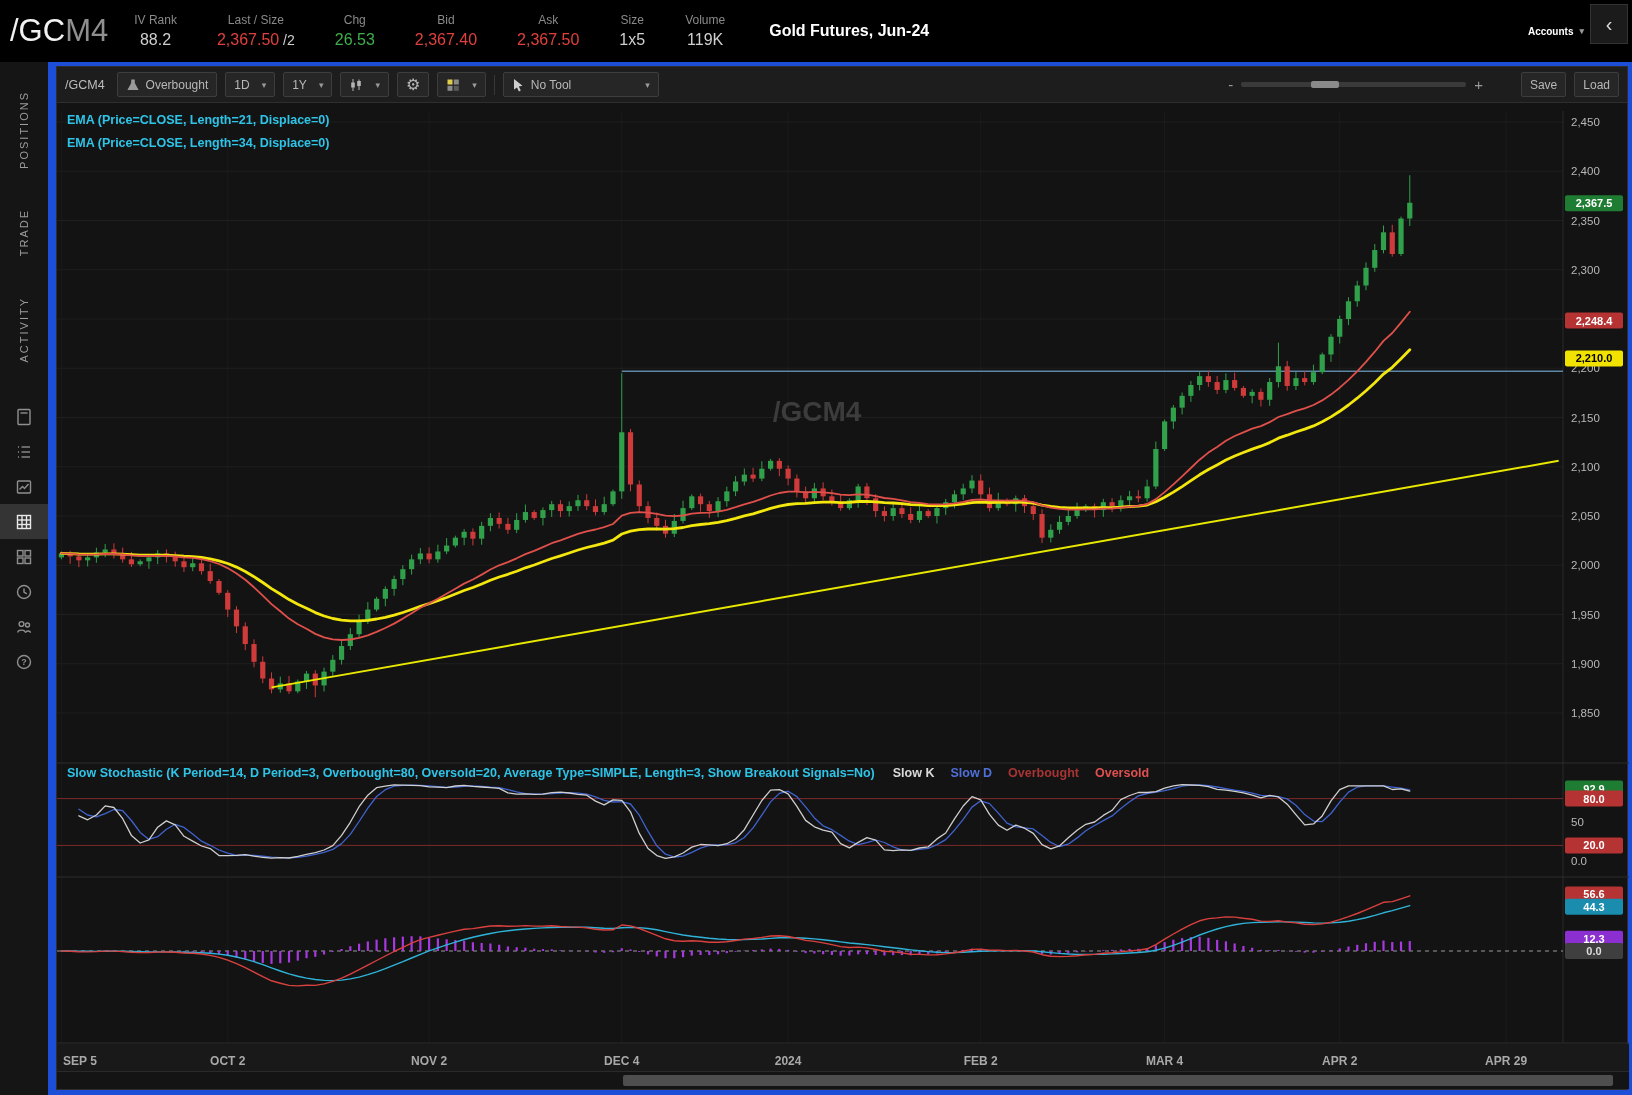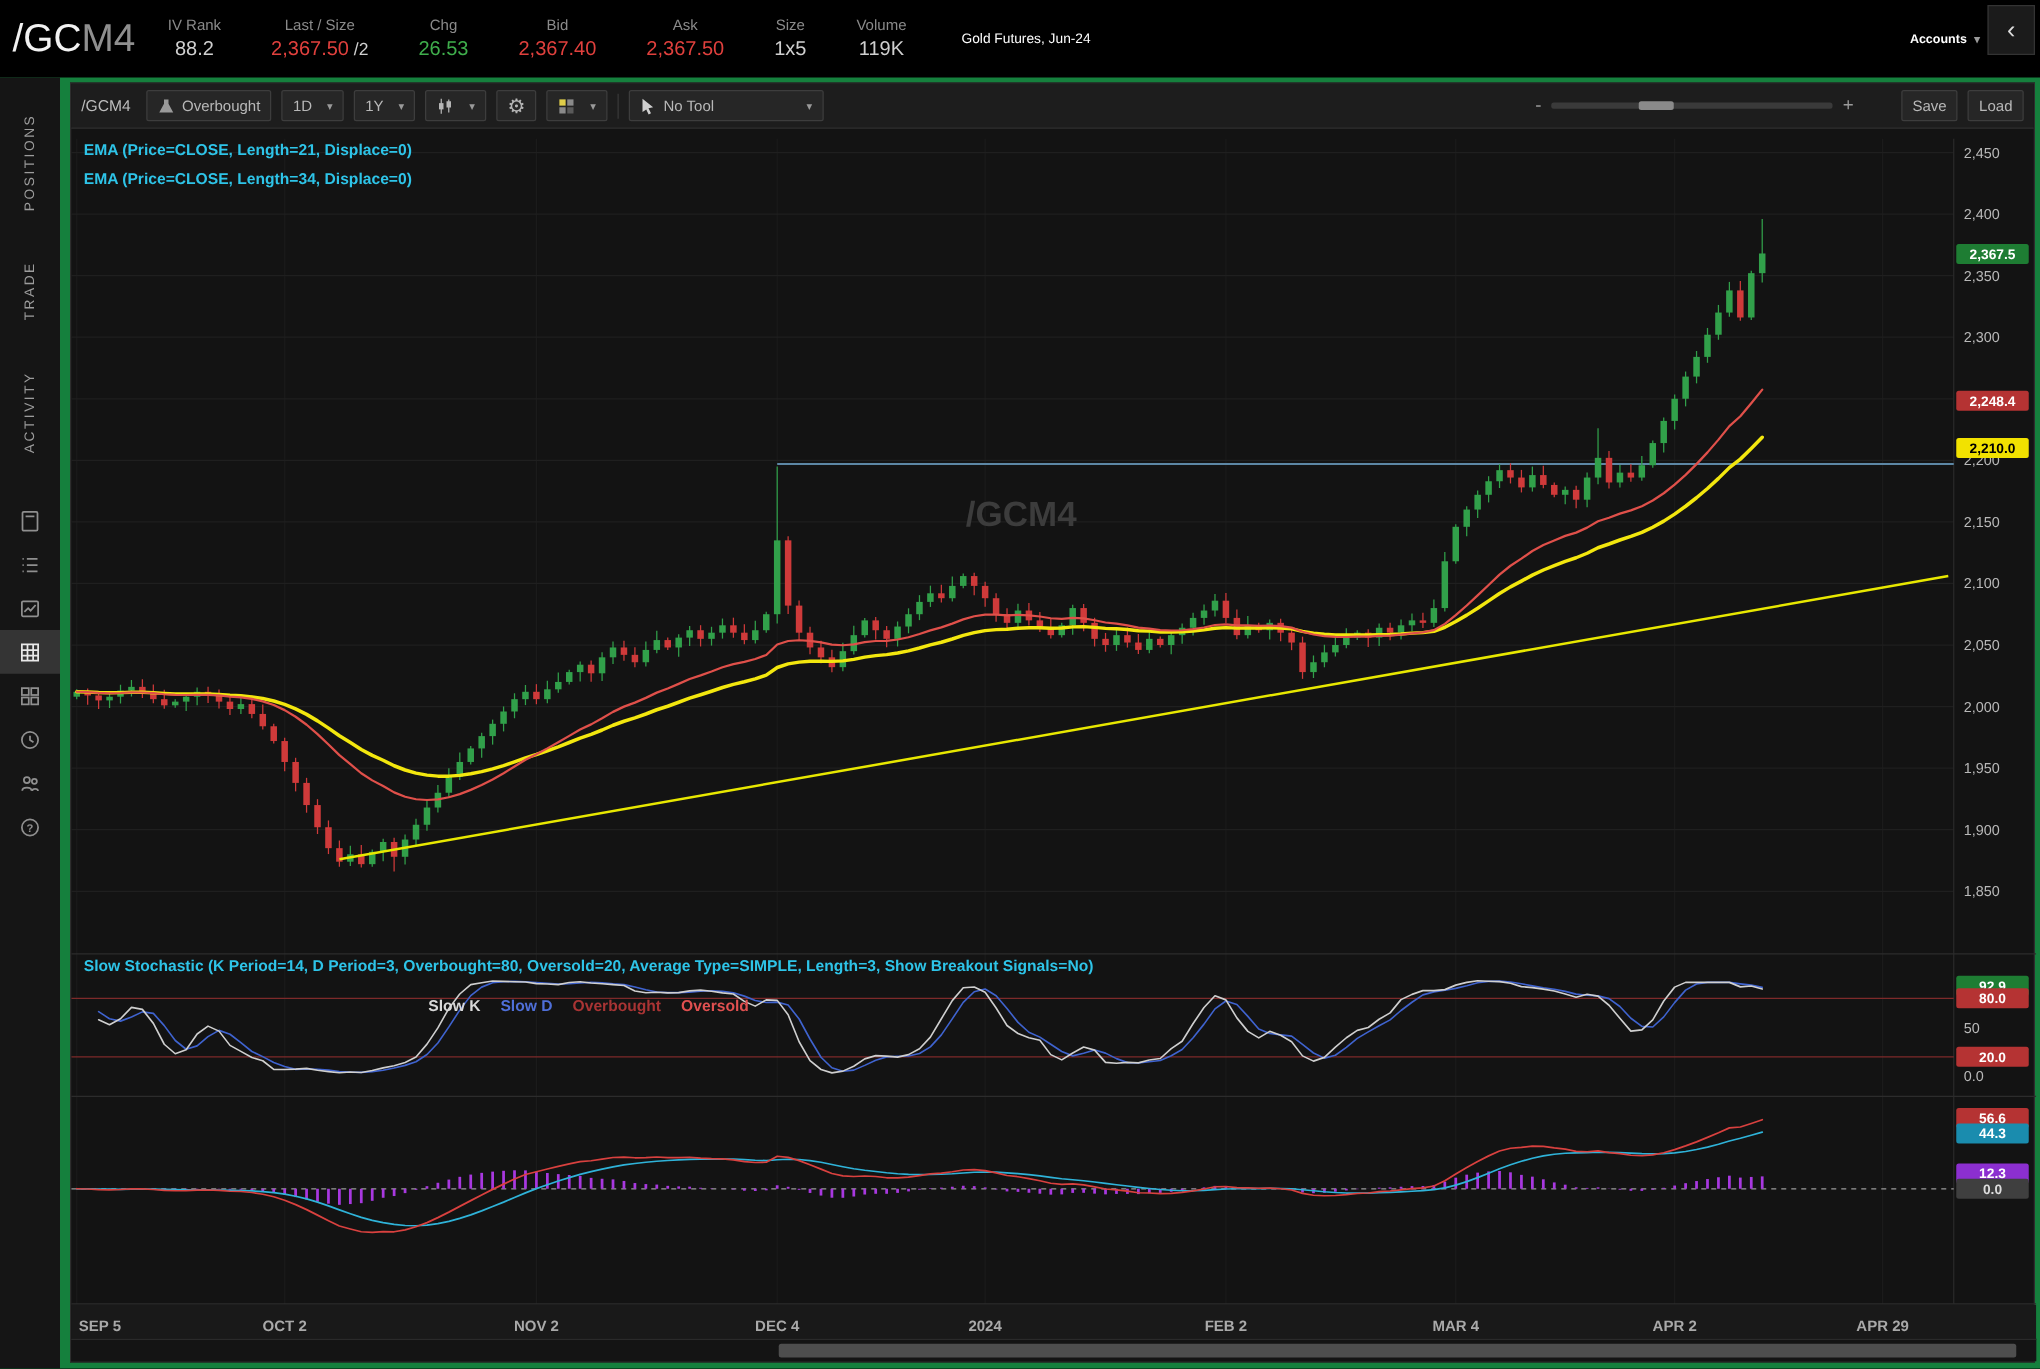--- a/index.html
+++ b/index.html
@@ -1,30 +1,30 @@
 <!DOCTYPE html>
 <html><head>
 <meta charset="utf-8">
 <style>
   * { box-sizing: border-box; margin: 0; padding: 0; }
   html,body { background:#000; }
   body { font-family:"Liberation Sans", sans-serif; }
-  .app { position:relative; width:1632px; height:1095px; background:#15803d; overflow:hidden; }
+  .app { position:relative; width:1632px; height:1095px; background:#1d4ed8; overflow:hidden; }
 
   
   .top-bar { position:absolute; left:0; top:0; width:1632px; height:62px; background:#000; display:flex; align-items:center; }
   .sym-block { margin-left:10px; font-size:31px; letter-spacing:0; white-space:nowrap; }
   .sym-main { color:#f2f2f2; }
   .sym-suffix { color:#8f8f8f; }
   #header-fields { display:flex; align-items:center; margin-left:26px; }
   .field { display:flex; flex-direction:column; align-items:center; margin-right:40px; }
   .flabel { font-size:12px; color:#8a8a8a; margin-bottom:4px; white-space:nowrap; }
   .fval { font-size:16px; white-space:nowrap; }
   .fval .suffix { color:#cfcfcf; font-size:14px; }
-  .desc { color:#fff; font-size:11px; font-weight:normal; white-space:nowrap; margin-left:4px; }
+  .desc { color:#fff; font-size:16px; font-weight:bold; white-space:nowrap; margin-left:4px; }
   .accounts { margin-left:auto; margin-right:48px; color:#fff; font-size:10px; font-weight:bold; cursor:pointer; display:flex; align-items:center; }
   .chev::after { content:"\25BE"; font-size:9px; color:#9a9a9a; margin-left:6px; }
   .collapse-btn { position:absolute; right:4px; top:4px; width:38px; height:40px; background:#1b1b1b; border:1px solid #333; color:#ddd; font-size:20px; display:flex; align-items:center; justify-content:center; cursor:pointer; }
 
   
   .sidebar { position:absolute; left:0; top:62px; width:48px; height:1033px; background:#151515; display:flex; flex-direction:column; align-items:center; }
   .side-tab { height:108px; display:flex; align-items:center; justify-content:center; width:100%; cursor:pointer; margin-top:14px; }
   .vtext { writing-mode:vertical-rl; transform:rotate(180deg); font-size:11px; letter-spacing:2px; color:#9c9c9c; }
   .side-icons { margin-top:22px; display:flex; flex-direction:column; align-items:center; width:100%; }
   .side-icon { width:48px; height:35px; display:flex; align-items:center; justify-content:center; cursor:pointer; }
@@ -43,21 +43,21 @@
   .gear-icon::before { content:"\2699"; font-size:16px; color:#b5b5b5; }
   .zoom-group { display:flex; align-items:center; gap:8px; margin-right:30px; }
   .zoom-sign { color:#9a9a9a; font-size:15px; cursor:pointer; }
   .zoom-slider { width:225px; height:5px; background:#3a3a3a; border-radius:2px; position:relative; cursor:pointer; }
   .zoom-thumb { position:absolute; left:31%; top:-1px; width:28px; height:7px; background:#8a8a8a; border-radius:2px; }
   .no-tool-btn { width:156px; }
   .chart-body { position:relative; width:100%; height:986px; }
   #chart-svg { position:absolute; left:0; top:0; }
   .at { font-family:"Liberation Sans", sans-serif; }
 
-  .overlay-row { position:absolute; left:10px; display:flex; align-items:center; gap:18px; font-size:12.5px; font-weight:bold; white-space:nowrap;flex-direction:column; }
+  .overlay-row { position:absolute; left:10px; display:flex; align-items:flex-end; gap:18px; font-size:12.5px; font-weight:bold; white-space:nowrap; }
   .study-label { color:#2ec4e8; }
   .legend-item { font-weight:bold; }
 
   .hscroll { position:absolute; left:0; top:968px; width:1572px; height:18px; background:#141414; border-top:1px solid #2a2a2a; }
   .hscroll-thumb { position:absolute; left:36%; width:63%; top:3px; bottom:3px; background:#4e4e4e; border-radius:2px; cursor:pointer; }
 </style>
 </head>
 <body>
 
 <div class="app">

